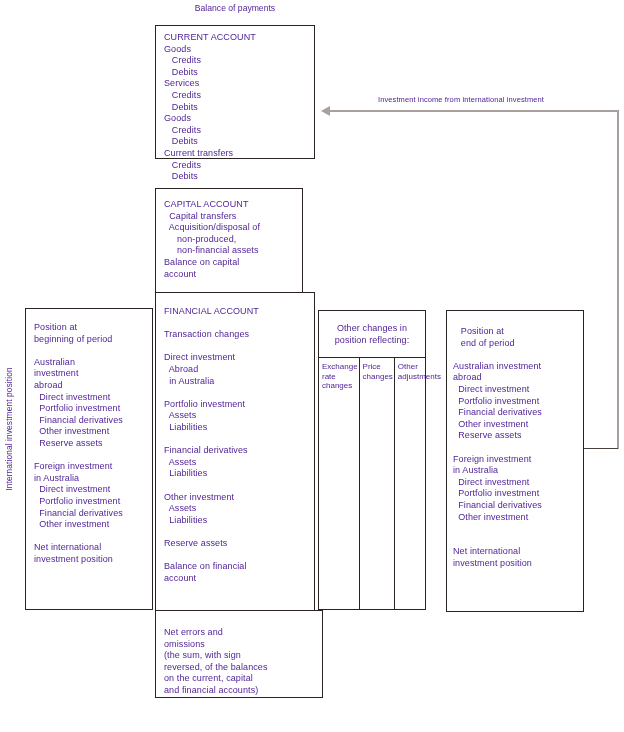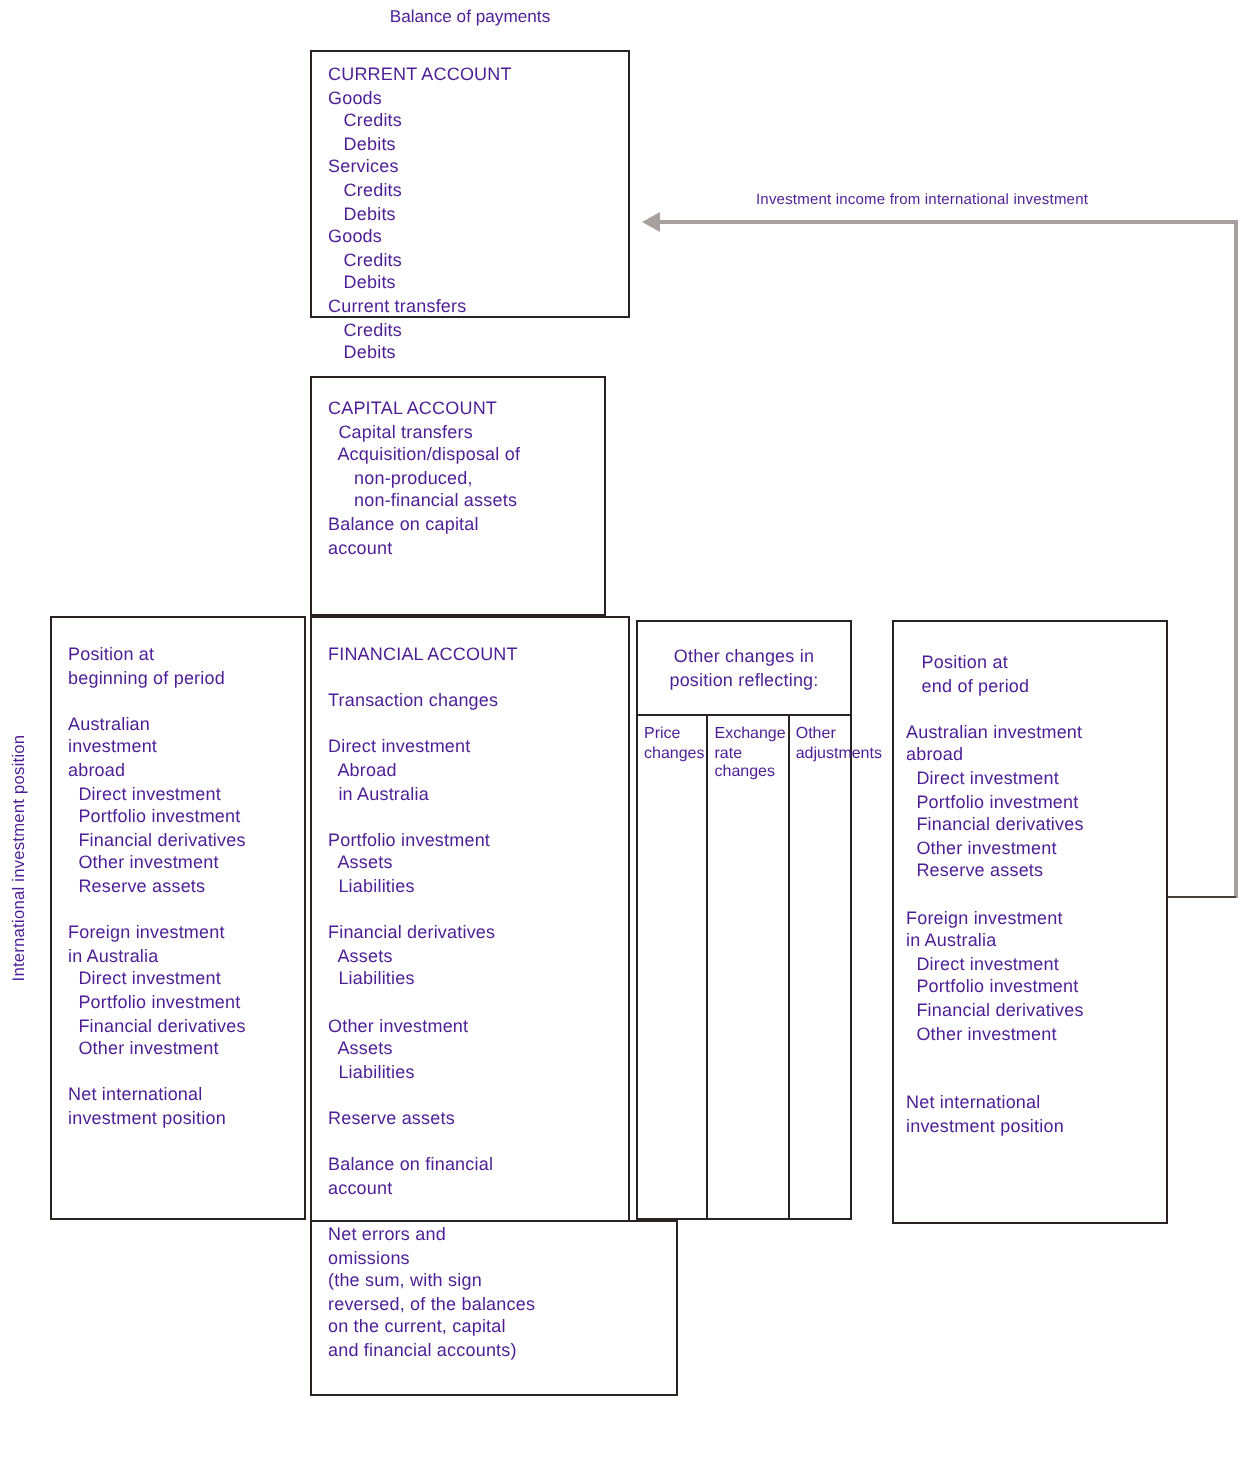--- a/index.html
+++ b/index.html
@@ -11,23 +11,23 @@
     position:absolute;border:1px solid #2b2222;background:#ffffff;box-sizing:border-box;
     font-size:9px;letter-spacing:0.1px;
   }
   .box .line{height:11.6px;line-height:11.6px;white-space:pre;overflow:visible;}
   .lbl{position:absolute;white-space:nowrap;}
 
   #top-label{left:155px;top:3px;width:160px;text-align:center;font-size:8.6px;}
   #current-box{left:155px;top:25px;width:160px;height:134px;padding:6px 0 0 8px;}
   #capital-box{left:155px;top:188px;width:148px;height:120px;padding:10px 0 0 8px;}
   #left-box{left:25px;top:308px;width:128px;height:302px;padding:13px 0 0 8px;}
-  #financial-box{left:155px;top:308px;width:160px;height:366px;padding:13px 0 0 8px;}
+  #financial-box{left:155px;top:292px;width:160px;height:366px;padding:13px 0 0 8px;}
   #right-box{left:446px;top:310px;width:138px;height:302px;padding:15px 0 0 6px;}
-  #neterrors-box{left:155px;top:610px;width:184px;height:88px;padding:1px 0 0 8px;}
+  #neterrors-box{left:155px;top:610px;width:168px;height:88px;padding:16px 0 0 8px;}
 
   #other-box{left:318px;top:310px;width:108px;height:300px;padding:0;}
   .oc-header{height:47px;border-bottom:1px solid #2b2222;text-align:center;padding-top:12px;box-sizing:border-box;}
   .oc-header div{height:11.6px;line-height:11.6px;}
   .oc-cols{display:flex;height:252px;}
   .oc-col{width:42px;box-sizing:border-box;padding:4px 1px 0 3px;font-size:8px;line-height:9.6px;letter-spacing:0;}
   .oc-col + .oc-col{border-left:1px solid #2b2222;}
 
   #side-label{
     position:absolute;left:-64px;top:422px;width:150px;height:14px;
@@ -130,22 +130,22 @@
       <div class="line">Balance on financial</div>
       <div class="line">account</div>
     </div>
 
   <div class="box" id="other-box">
     <div class="oc-header">
       <div>Other changes in</div>
       <div>position reflecting:</div>
     </div>
     <div class="oc-cols">
+      <div class="oc-col">Exchange rate changes</div>
       <div class="oc-col">Price changes</div>
-      <div class="oc-col">Exchange rate changes</div>
       <div class="oc-col">Other adjustments</div>
     </div>
   </div>
 
   <div class="box" id="right-box">
       <div class="line">   Position at</div>
       <div class="line">   end of period</div>
       <div class="line"></div>
       <div class="line">Australian investment</div>
       <div class="line">abroad</div>

